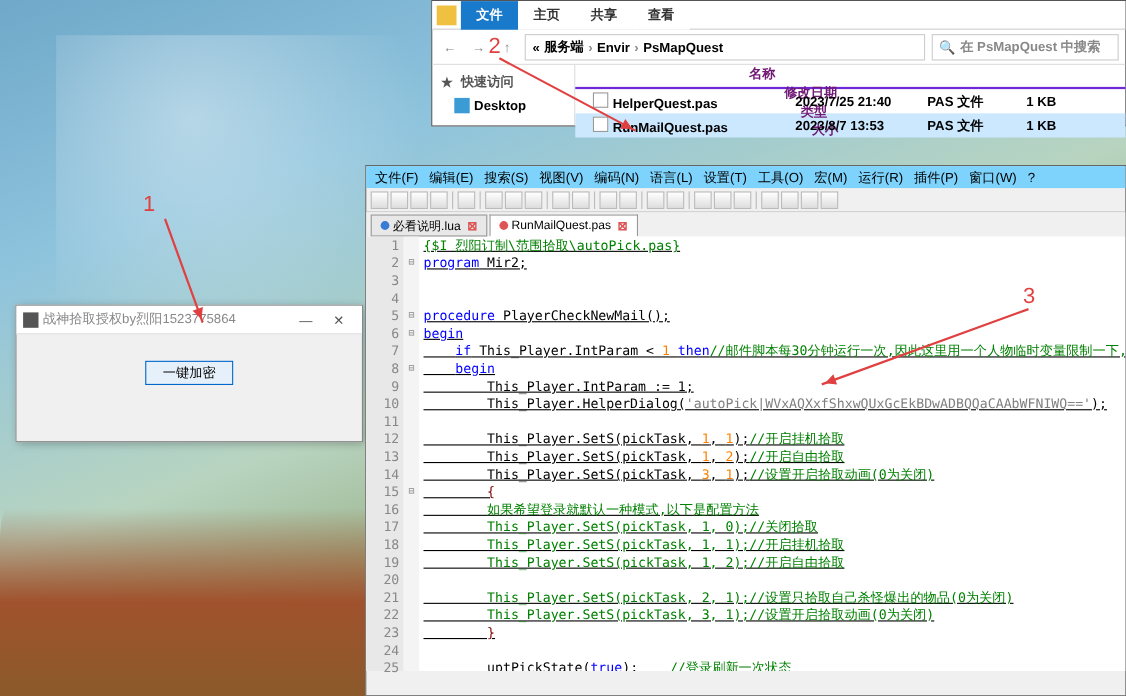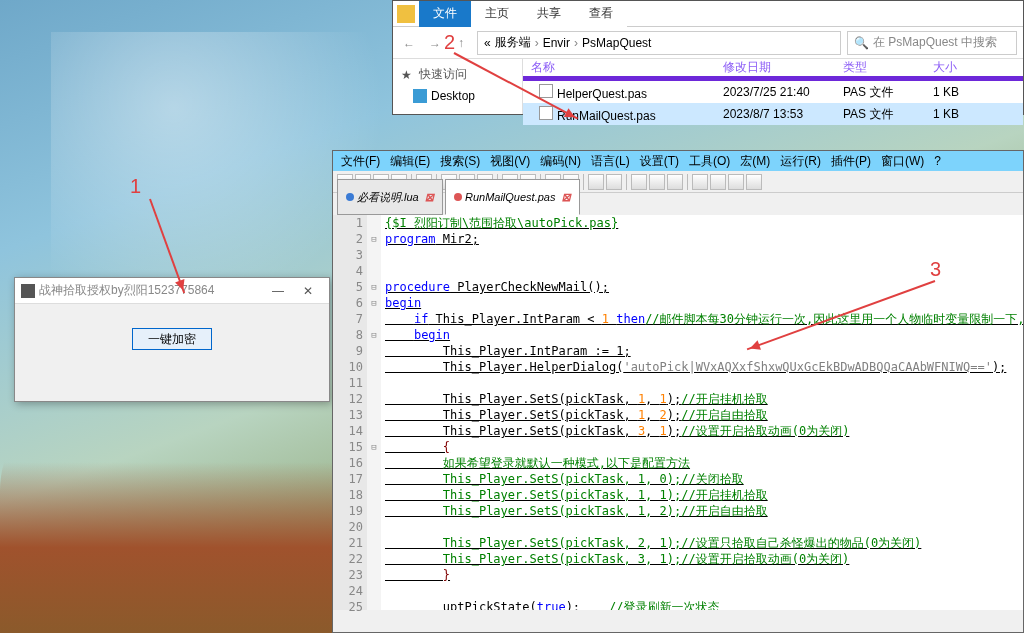--- a/index.html
+++ b/index.html
@@ -4,37 +4,37 @@
 <style>
   * { box-sizing: border-box; margin: 0; padding: 0; }
   body { font-family: "Microsoft YaHei", Arial, sans-serif; font-size: 12px; width: 1024px; height: 633px; position: relative; overflow: hidden; background: linear-gradient(180deg, #7bb8d9 0%, #a8d0e6 30%, #c4d4b0 60%, #8b9a5b 100%); }
   
   
   .desktop-bg { position: absolute; inset: 0; background: linear-gradient(160deg, #6fa8c9 0%, #8fc4dd 25%, #b8d4c0 50%, #7a8f4f 80%, #5c6b3a 100%); }
   .desktop-bg::before { content:''; position:absolute; left:5%; top:5%; width:40%; height:60%; background: radial-gradient(circle at 30% 20%, rgba(255,255,255,0.4), transparent 50%); }
   .desktop-bg::after { content:''; position:absolute; left:0; bottom:0; width:40%; height:45%; background: linear-gradient(0deg, #8b5a2b 0%, #a0522d 30%, transparent 60%); border-radius: 50% 50% 0 0; }
   
   
-  .explorer { position: absolute; left: 392px; top: 0; width: 632px; height: 115px; background: #fff; border: 1px solid #555; }
+  .explorer { position: absolute; left: 392px; top: 0; width: 632px; height: 115px; background: #fff; border: 1px solid #555; font-weight: bold; }
   .exp-tabs { height: 26px; background: #fff; display: flex; align-items: center; border-bottom: 1px solid #ccc; }
   .exp-tab { height: 26px; padding: 4px 14px; font-size: 12px; color: #fff; background: #1979ca; display:flex; align-items:center; }
   .exp-tab.plain { background: #fff; color: #333; }
   .exp-icon-sq { width:18px; height:18px; background:#f0c040; margin:4px; }
   .exp-addr { height: 32px; display: flex; align-items: center; padding: 0 6px; gap: 6px; border-bottom: 1px solid #ddd; }
   .nav-arrow { width: 20px; height: 20px; display:flex; align-items:center; justify-content:center; color:#888; }
   .breadcrumb { flex: 1; height: 24px; border: 1px solid #ccc; display: flex; align-items: center; padding: 0 6px; font-size: 12px; gap: 4px; }
   .bc-sep { color: #888; }
   .searchbox { width: 170px; height: 24px; border: 1px solid #ccc; display: flex; align-items: center; padding: 0 6px; color: #888; gap:4px; }
   .exp-body { display: flex; height: calc(100% - 58px); }
   .exp-side { width: 130px; border-right: 1px solid #ddd; padding: 4px 0; }
   .side-item { padding: 3px 8px 3px 20px; font-size: 12px; display:flex; align-items:center; gap:4px; }
   .side-item.hdr { padding-left: 8px; color: #555; }
   .side-ico { width:14px; height:14px; display:inline-block; }
   .exp-list { flex: 1; }
-  .list-hdr { display: flex; border-bottom: 5px solid #6d28d9; height: 22px; align-items: center; font-size: 12px; color: #8b5cf6; }
+  .list-hdr { display: flex; border-bottom: 2px solid #6d28d9; height: 22px; align-items: center; font-size: 12px; color: #701a75; flex-direction: column; }
   .col-name { width: 200px; padding-left: 8px; }
   .col-date { width: 120px; }
   .col-type { width: 90px; }
   .col-size { width: 70px; }
   .list-row { display: flex; height: 22px; align-items: center; font-size: 12px; }
   .list-row.sel { background: #cce8ff; }
   .file-ico { width:14px; height:14px; background:#fff; border:1px solid #999; margin: 0 4px 0 8px; display:inline-block; }
   
   
   .encrypt-dlg { position: absolute; left: 14px; top: 277px; width: 316px; height: 125px; background: #f0f0f0; border: 1px solid #888; box-shadow: 2px 2px 8px rgba(0,0,0,0.3); }
@@ -50,21 +50,21 @@
   
   .npp { position: absolute; left: 332px; top: 150px; width: 692px; height: 483px; background: #f0f0f0; border: 1px solid #666; }
   .npp-title { height: 22px; background: #fff; display: flex; align-items: center; padding: 0 6px; font-size: 11px; }
   .npp-ico { width:14px; height:14px; background:#7cb342; margin-right:4px; }
   .npp-menu { height: 20px; display: flex; align-items: center; padding: 0 4px; font-size: 12px; gap: 2px; background:#7dd3fc; }
   .npp-menu span { padding: 0 4px; }
   .npp-toolbar { height: 22px; display: flex; align-items: center; padding: 0 4px; gap: 2px; border-bottom: 1px solid #ccc; }
   .tb-ico { width: 16px; height: 16px; border: 1px solid #bbb; background: linear-gradient(#fff,#ddd); }
   .tb-sep { width:1px; height:16px; background:#bbb; margin:0 2px; }
   .npp-tabs { height: 22px; display: flex; align-items: flex-end; padding: 0 4px; background: #f0f0f0; }
-  .npp-tab { height: 36px; padding: 2px 8px; font-size: 11px; border: 1px solid #999; background: #e8e8e8; margin-right: 2px; display:flex; align-items:center; gap:3px;font-style:italic; }
+  .npp-tab { height: 20px; padding: 2px 8px; font-size: 11px; border: 1px solid #999; background: #e8e8e8; margin-right: 2px; display:flex; align-items:center; gap:3px; }
   .npp-tab.active { background: #fff; border-bottom-color: #fff; }
   .tab-dot { width:8px; height:8px; border-radius:50%; background:#3a7bd5; }
   .tab-dot.red { background:#d55; }
   .tab-x { color:#d55; font-weight:bold; margin-left:3px; }
   .npp-editor { display: flex; height: calc(100% - 86px); background: #fff; font-family: Consolas, monospace; font-size: 12px; }
   .gutter { width: 34px; background: #e8e8e8; color: #888; text-align: right; padding-right: 4px; line-height: 16px; }
   .gutter div { height: 16px; }
   .fold { width: 14px; background: #f4f4f4; line-height:16px; text-align:center; color:#888; }
   .fold div { height:16px; font-size:9px; }
   .code { flex: 1; padding-left: 4px; line-height: 16px; white-space: pre; overflow: hidden; text-decoration: underline; }

